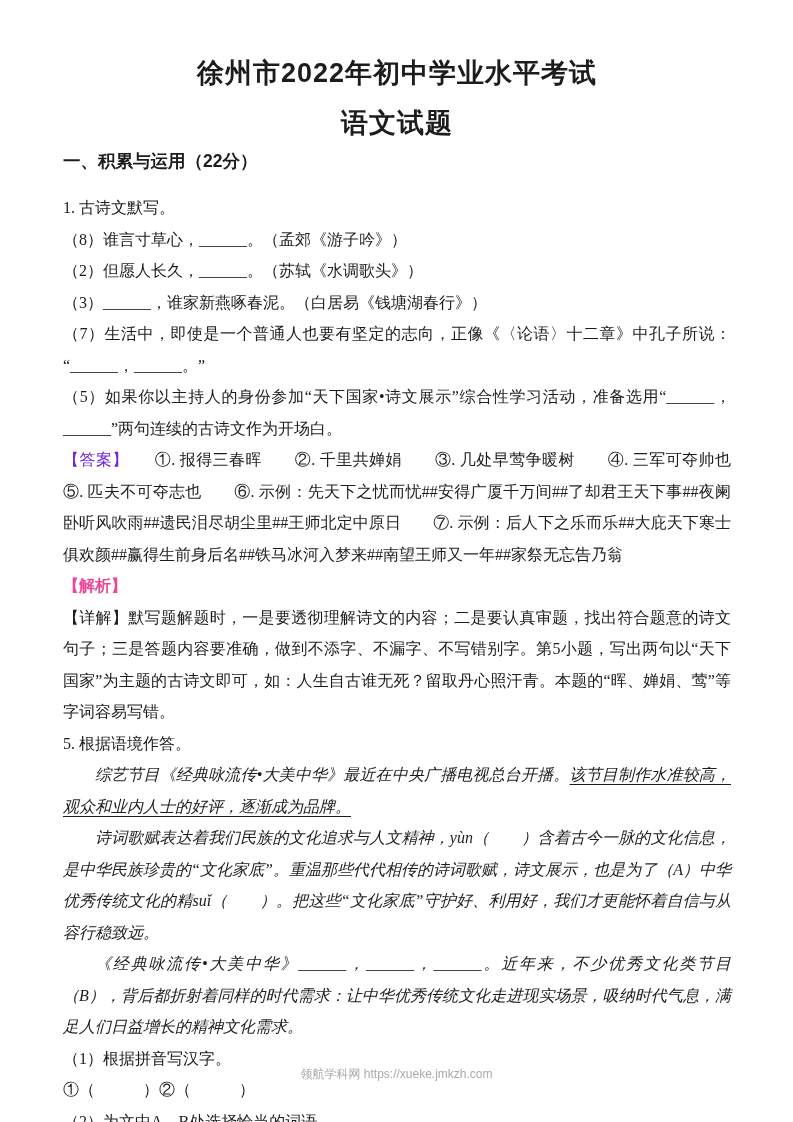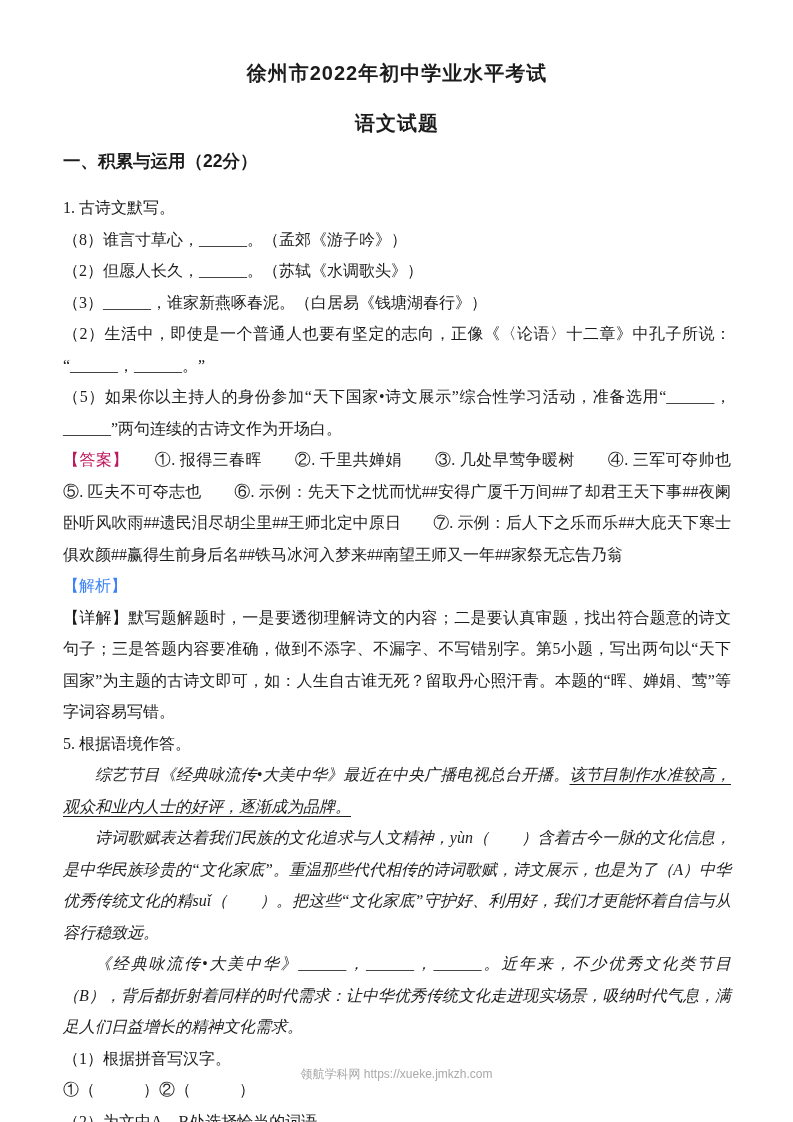--- a/index.html
+++ b/index.html
@@ -14,21 +14,21 @@
     overflow: hidden;
     font-family: "Liberation Serif", "DejaVu Serif", serif;
     color: #1c1c1c;
   }
   .doc {
     padding: 58px 62px 0 63px;
   }
   .t1, .t2 {
     text-align: center;
     font-weight: 700;
-    font-size: 20px;
+    font-size: 27px;
     line-height: 30px;
     margin: 0;
     font-family: "Liberation Sans", "DejaVu Sans", sans-serif;
     letter-spacing: 1px;
   }
   .t2 { margin-top: 20px; }
   .sec {
     font-weight: 700;
     font-size: 17.5px;
     line-height: 30px;
@@ -67,26 +67,26 @@
 
   <h1 class="t1">徐州市2022年初中学业水平考试</h1>
   <h1 class="t2">语文试题</h1>
 
   <h2 class="sec">一、积累与运用（22分）</h2>
 
   <p class="line">1. 古诗文默写。</p>
   <p class="line">（8）谁言寸草心，______。（孟郊《游子吟》）</p>
   <p class="line">（2）但愿人长久，______。（苏轼《水调歌头》）</p>
   <p class="line">（3）______，谁家新燕啄春泥。（白居易《钱塘湖春行》）</p>
-  <p class="line">（2）生活中，即使是一个普通人也要有坚定的志向，正像《〈论语〉十二章》中孔子所说：“______，______。”</p>
+  <p class="line">（7）生活中，即使是一个普通人也要有坚定的志向，正像《〈论语〉十二章》中孔子所说：“______，______。”</p>
   <p class="line">（5）如果你以主持人的身份参加“天下国家•诗文展示”综合性学习活动，准备选用“______，______”两句连续的古诗文作为开场白。</p>
 
-  <p class="line"><span class="accent ans-label" style="color: #be185d;">【答案】</span><span>①. 报得三春晖　　②. 千里共婵娟　　③. 几处早莺争暖树　　④. 三军可夺帅也　　⑤. 匹夫不可夺志也　　⑥. 示例：先天下之忧而忧##安得广厦千万间##了却君王天下事##夜阑卧听风吹雨##遗民泪尽胡尘里##王师北定中原日　　⑦. 示例：后人下之乐而乐##大庇天下寒士俱欢颜##赢得生前身后名##铁马冰河入梦来##南望王师又一年##家祭无忘告乃翁</span></p>
+  <p class="line"><span class="accent ans-label" style="color: #6d28d9;">【答案】</span><span>①. 报得三春晖　　②. 千里共婵娟　　③. 几处早莺争暖树　　④. 三军可夺帅也　　⑤. 匹夫不可夺志也　　⑥. 示例：先天下之忧而忧##安得广厦千万间##了却君王天下事##夜阑卧听风吹雨##遗民泪尽胡尘里##王师北定中原日　　⑦. 示例：后人下之乐而乐##大庇天下寒士俱欢颜##赢得生前身后名##铁马冰河入梦来##南望王师又一年##家祭无忘告乃翁</span></p>
 
-  <p class="line"><span class="accent" style="color: #3b82f6;">【解析】</span></p>
+  <p class="line"><span class="accent" style="color: #ec4899; font-weight: bold;">【解析】</span></p>
 
   <p class="line"><span>【详解】</span><span>默写题解题时，一是要透彻理解诗文的内容；二是要认真审题，找出符合题意的诗文句子；三是答题内容要准确，做到不添字、不漏字、不写错别字。第5小题，写出两句以“天下国家”为主题的古诗文即可，如：人生自古谁无死？留取丹心照汗青。本题的“晖、婵娟、莺”等字词容易写错。</span></p>
 
   <p class="line">5. 根据语境作答。</p>
 
   <p class="line indent kai"><span>综艺节目《经典咏流传•大美中华》最近在中央广播电视总台开播。</span><span class="u">该节目制作水准较高，观众和业内人士的好评，逐渐成为品牌。</span></p>
 
   <p class="line indent kai">诗词歌赋表达着我们民族的文化追求与人文精神，yùn（　　）含着古今一脉的文化信息，是中华民族珍贵的“文化家底”。重温那些代代相传的诗词歌赋，诗文展示，也是为了（A）中华优秀传统文化的精suǐ（　　）。把这些“文化家底”守护好、利用好，我们才更能怀着自信与从容行稳致远。</p>
 
   <p class="line indent kai">《经典咏流传•大美中华》______，______，______。近年来，不少优秀文化类节目（B），背后都折射着同样的时代需求：让中华优秀传统文化走进现实场景，吸纳时代气息，满足人们日益增长的精神文化需求。</p>

